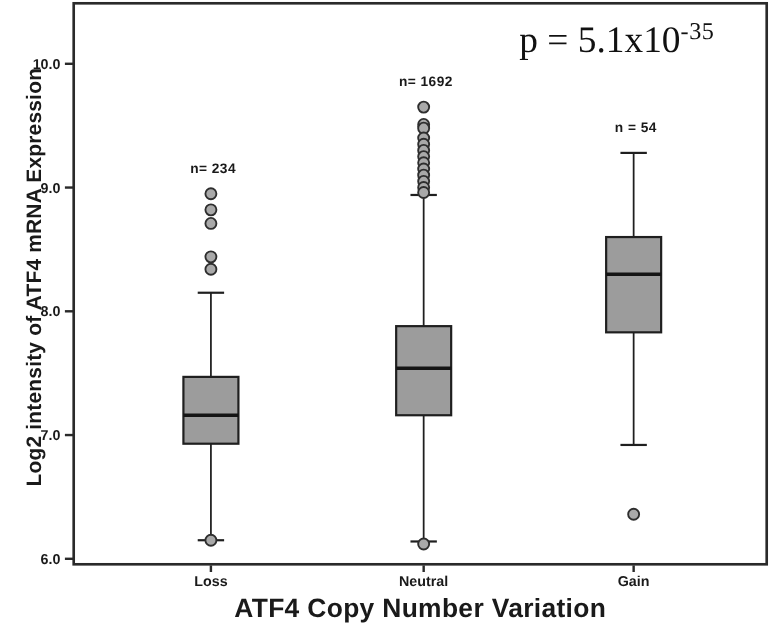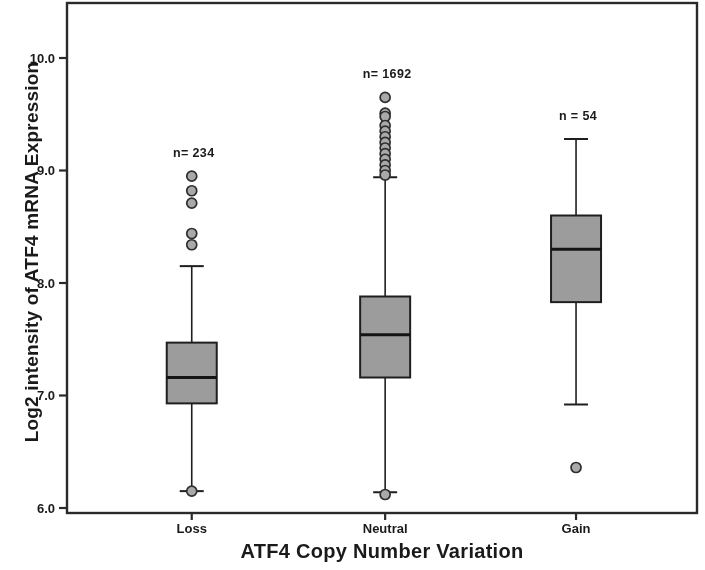--- a/index.html
+++ b/index.html
@@ -19,21 +19,21 @@
     transform:rotate(-90deg);
     transform-origin:center center;
     font-size:19px;font-weight:bold;color:#1a1a1a;
     letter-spacing:0.2px;
     white-space:nowrap;
   }
   .x-title{
     position:absolute;
     left:67px;top:540px;width:630px;
     text-align:center;
-    font-size:20px;font-weight:bold;color:#1a1a1a;
+    font-size:24px;font-weight:bold;color:#1a1a1a;
     letter-spacing:0.3px;
   }
   .p-annot{
     position:absolute;
     left:472px;top:18px;
     font-family:"Liberation Serif", serif;
     font-size:34px;font-weight:400;color:#111;
     white-space:nowrap;
     line-height:1.1;
   }
@@ -108,13 +108,16 @@
       <rect x="551.04" y="215.50000000000006" width="50" height="86.62499999999994" fill="#9c9c9c" stroke="#1f1f1f" stroke-width="2"></rect>
       <line x1="551.04" y1="249.24999999999994" x2="601.04" y2="249.24999999999994" stroke="#141414" stroke-width="3.2"></line>
       <circle cx="576.04" cy="467.49999999999994" r="5" fill="#a9a9a9" stroke="#2e2e2e" stroke-width="1.7"></circle>
       <text x="578.04" y="120.00000000000006" text-anchor="middle" class="n-label">n = 54</text>
     </svg>
 
   <div class="y-title">Log2 intensity of ATF4 mRNA Expression</div>
 
   <div class="x-title">ATF4 Copy Number Variation</div>
 
+  <div class="p-annot">
+    <span>p = 5.1x10</span><span class="exp">-35</span>
+  </div>
 </div>
 
 </body></html>

